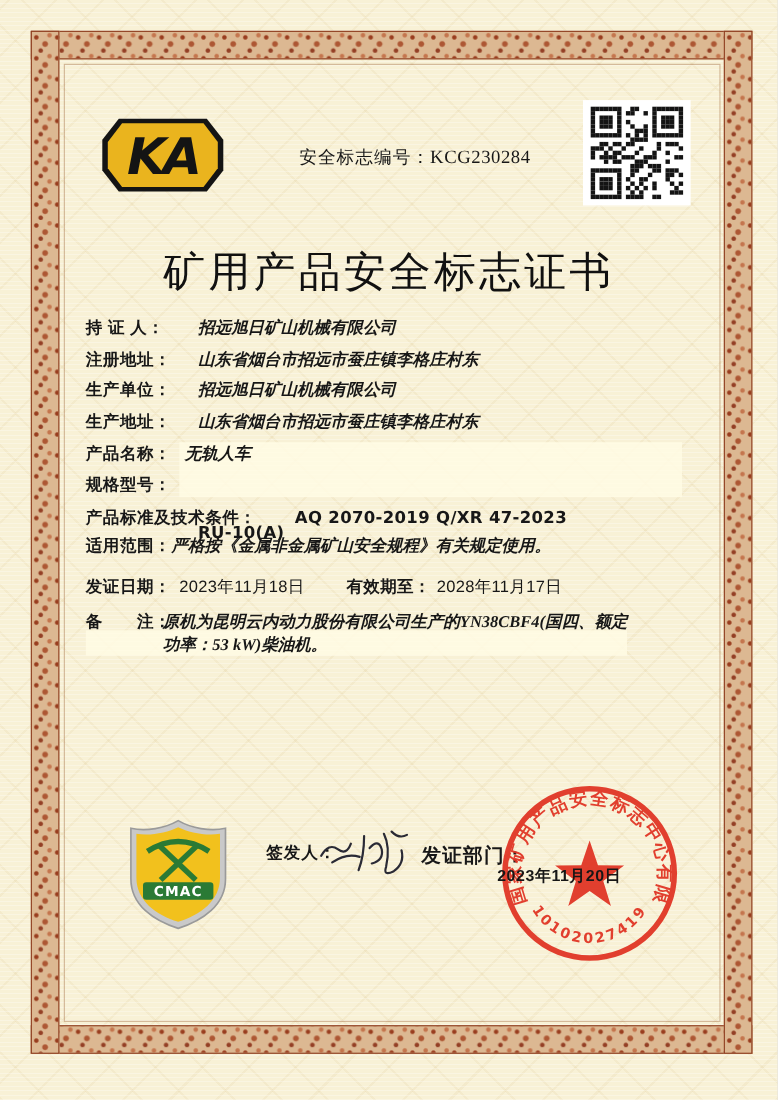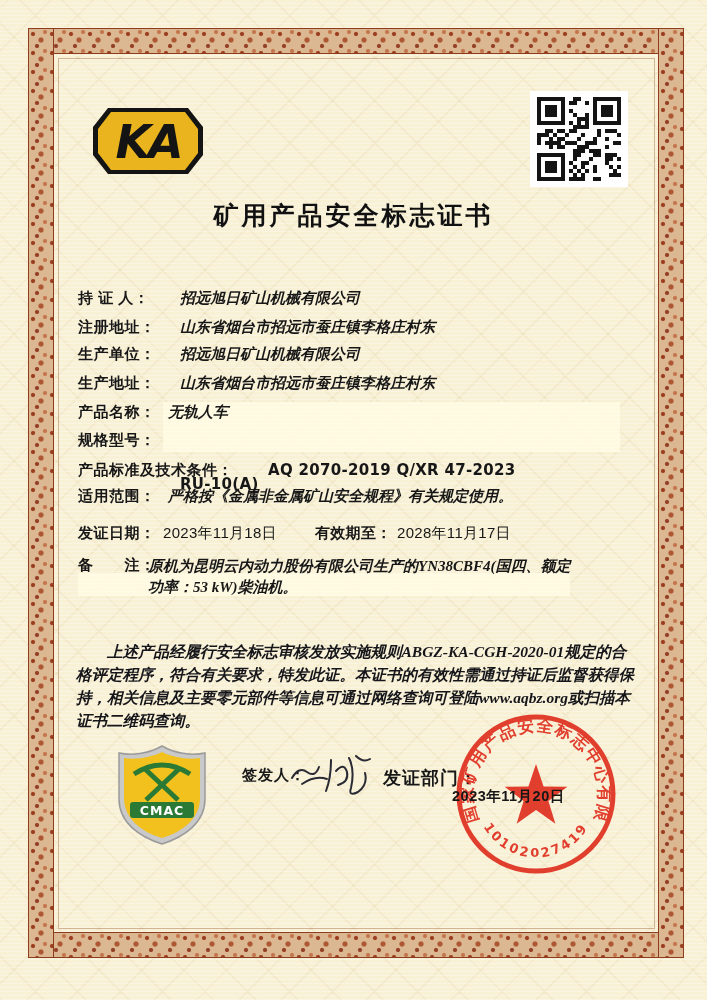--- a/index.html
+++ b/index.html
@@ -33,21 +33,21 @@
   .band-left{left:28px;top:28px;bottom:42px;width:26px;}
   .band-right{right:23px;top:28px;bottom:42px;width:26px;}
   .inner-line{position:absolute;left:58px;top:58px;right:52px;bottom:71px;border:1px solid rgba(150,90,45,0.40);}
   .hl{position:absolute;background:rgba(255,252,228,0.85);}
   .hl-a{left:163px;top:402px;width:457px;height:50px;}
   .hl-b{left:78px;top:573px;width:492px;height:23px;}
 
   .abs{position:absolute;}
   .cert-no{left:272px;top:133px;font-size:16px;letter-spacing:1px;}
   .cert-no .num{font-family:"Liberation Serif",serif;font-size:17px;letter-spacing:0.5px;}
-  .title{left:0;right:0;top:199px;text-align:center;font-size:25px;font-weight:700;letter-spacing:3px;color:#111;}
+  .title{left:0;right:0;top:222px;text-align:center;font-size:38px;font-weight:400;letter-spacing:3px;color:#111;}
 
   .row{position:absolute;left:0;top:0;height:22px;font-size:15px;white-space:nowrap;}
   .row .lbl{position:absolute;left:78px;top:0;font-weight:600;letter-spacing:0.5px;}
   .row .val{position:absolute;top:0;}
   .kai{font-family:"Liberation Serif",serif;font-style:italic;font-weight:600;}
   .latin{font-family:"DejaVu Sans",sans-serif;font-weight:700;font-size:15px;letter-spacing:0.3px;}
   .sansv{font-weight:400;letter-spacing:0.3px;}
 
   .remark-val{position:absolute;left:148px;top:556px;width:430px;font-size:15px;line-height:21px;white-space:normal;}
   .remark-lbl{position:absolute;left:78px;top:556px;font-size:15px;font-weight:600;letter-spacing:0.5px;}
@@ -73,20 +73,23 @@
 
   <div class="hl hl-a"></div>
   <div class="hl hl-b"></div>
 
   <svg class="abs" style="left:92px;top:107px;" width="112" height="68" viewBox="0 0 112 68">
     <polygon points="16,1 96,1 111,20 111,48 96,67 16,67 1,48 1,20" fill="#141414"></polygon>
     <polygon points="19,5 93,5 106,22 106,46 93,63 19,63 6,46 6,22" fill="#eab41e"></polygon>
     <text x="56" y="51" text-anchor="middle" font-size="46" font-weight="bold" font-style="italic" fill="#141414" letter-spacing="-3">KA</text>
   </svg>
 
+  <div class="abs cert-no">
+    <span>安全标志编号：</span><span class="num">KCG230284</span>
+  </div>
 
   <svg class="abs" style="left:530px;top:91px;" width="98" height="96" viewBox="0 0 98 96">
     <rect x="0" y="0" width="98" height="96" fill="#ffffff"></rect>
     <g id="qr-modules" transform="translate(7,6)" fill="#141414">
         <rect x="0" y="0" width="4" height="4"></rect>
         <rect x="4" y="0" width="4" height="4"></rect>
         <rect x="8" y="0" width="4" height="4"></rect>
         <rect x="12" y="0" width="4" height="4"></rect>
         <rect x="16" y="0" width="4" height="4"></rect>
         <rect x="20" y="0" width="4" height="4"></rect>
@@ -317,34 +320,33 @@
   <div class="row" style="top:431px;">
     <span class="lbl">规格型号：</span>
     <span class="val latin" style="left:180px;margin-top:44px;">RU-10(A)</span>
   </div>
   <div class="row" style="top:461px;">
     <span class="lbl">产品标准及技术条件：</span>
     <span class="val latin" style="left:268px;">AQ 2070-2019 Q/XR 47-2023</span>
   </div>
   <div class="row" style="top:487px;">
     <span class="lbl">适用范围：</span>
-    <span class="val kai" style="left:168px;text-align:right;">严格按《金属非金属矿山安全规程》有关规定使用。</span>
+    <span class="val kai" style="left:156px;text-align:right;">严格按《金属非金属矿山安全规程》有关规定使用。</span>
   </div>
 
   <div class="row" style="top:524px;">
     <span class="lbl">发证日期：</span>
     <span class="val sansv" style="left:163px;">2023年11月18日</span>
     <span class="val sansv" style="left:315px;font-weight:600;">有效期至：</span>
     <span class="val sansv" style="left:397px;">2028年11月17日</span>
   </div>
 
   <div class="remark-lbl">备　　注：</div>
   <div class="remark-val kai">原机为昆明云内动力股份有限公司生产的YN38CBF4(国四、额定功率：53 kW)柴油机。</div>
 
-  <div class="statement">上述产品经履行安全标志审核发放实施规则ABGZ-KA-CGH-2020-01规定的合格评定程序，符合有关要求，特发此证。本证书的有效性需通过持证后监督获得保持，相关信息及主要零元部件等信息可通过网络查询可登陆www.aqbz.org或扫描本证书二维码查询。</div>
 
   <svg class="abs" style="left:116px;top:744px;" width="92" height="102" viewBox="0 0 92 102">
     <path d="M46 2 C58 9 75 12 89 9 L89 55 C89 79 68 93 46 100 C24 93 3 79 3 55 L3 9 C17 12 34 9 46 2 Z" fill="#c9c9c9" stroke="#9a9a9a" stroke-width="1.5"></path>
     <path d="M46 8 C56 13 71 16 84 14 L84 54 C84 75 66 88 46 94 C26 88 8 75 8 54 L8 14 C21 16 36 13 46 8 Z" fill="#f2c11d"></path>
     <g stroke="#2a7a35" stroke-width="5" fill="none">
       <path d="M18 30 Q46 12 74 30"></path>
       <line x1="28" y1="24" x2="62" y2="56"></line>
       <line x1="64" y1="24" x2="30" y2="56"></line>
     </g>
     <rect x="14" y="58" width="64" height="16" rx="3" fill="#2a7a35"></rect>

